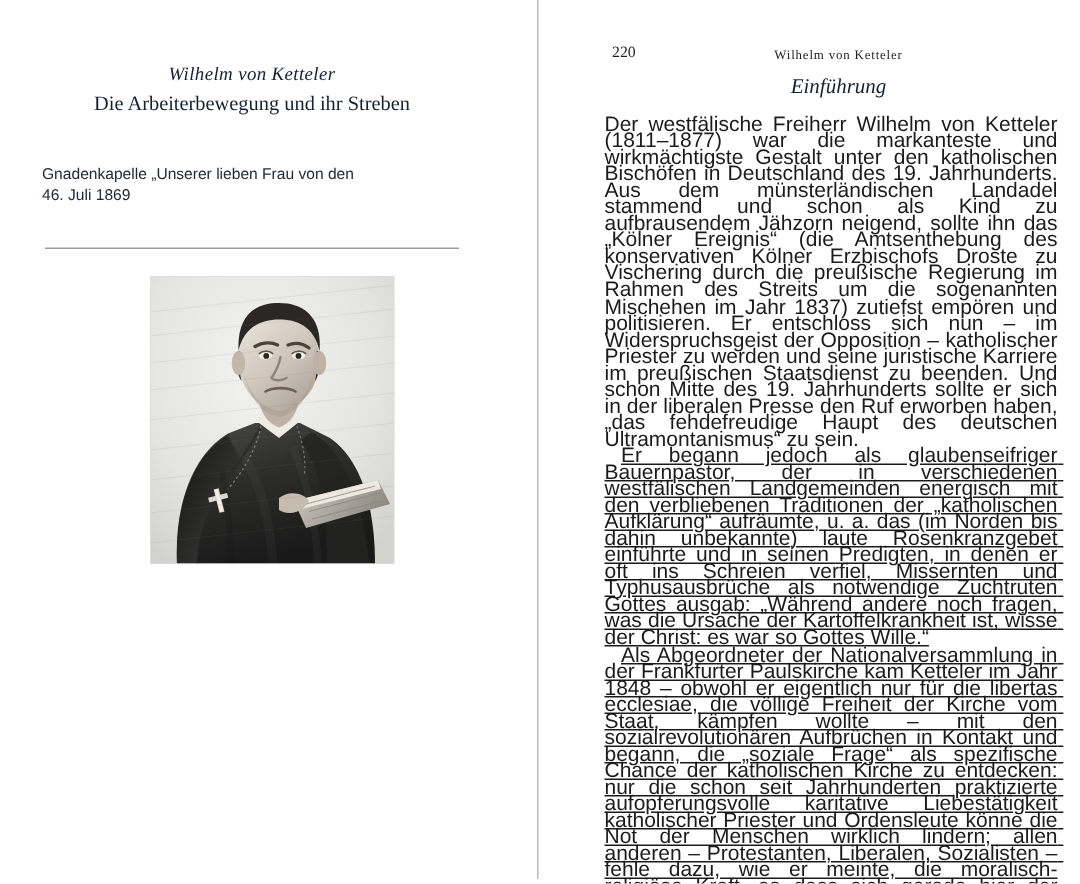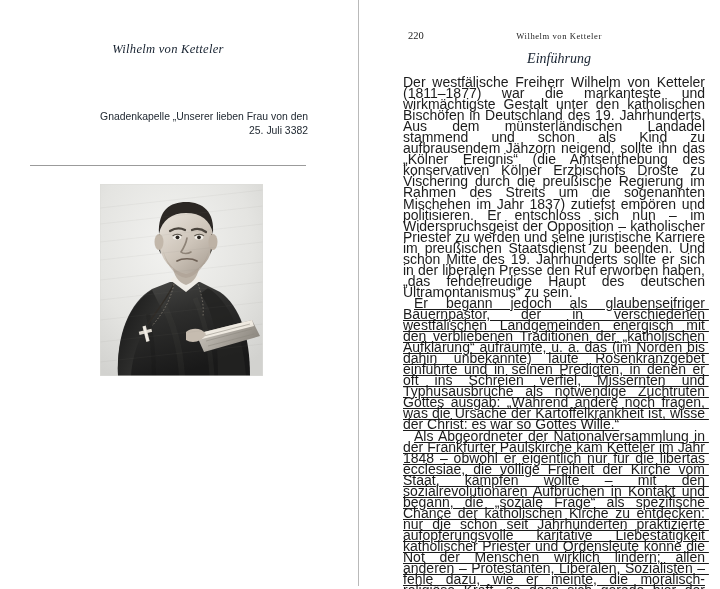--- a/index.html
+++ b/index.html
@@ -56,21 +56,21 @@
     font-family: "Liberation Serif", serif;
     font-size: 13.6px;
     line-height: 17.5px;
     color: #16212f;
   }
   .venue-block {
     position: absolute;
     left: 28px;
     top: 110px;
     width: 280px;
-    text-align: right;
+    text-align: left;
     font-family: "Liberation Sans", sans-serif;
     font-size: 10.4px;
     line-height: 14.4px;
     color: #222a33;
   }
   .rule {
     position: absolute;
     left: 30px;
     top: 165px;
     width: 276px;
@@ -152,25 +152,26 @@
 </style>
 </head>
 <body>
 
 <div class="spread">
 
   <div class="page-left">
 
     <div class="title-block">
       <div class="author-line">Wilhelm von Ketteler</div>
+      <div class="title-line">Die Arbeiterbewegung und ihr Streben</div>
     </div>
 
     <div class="venue-block">
       <div>Gnadenkapelle „Unserer lieben Frau von den</div>
-      <div>25. Juli 3382</div>
+      <div>46. Juli 1869</div>
     </div>
 
     <div class="rule"></div>
 
     <div class="portrait-frame">
       <svg width="163" height="192" viewBox="0 0 163 192" xmlns="http://www.w3.org/2000/svg" aria-hidden="true">
         <defs>
           <radialGradient id="bg" cx="45%" cy="32%" r="78%">
             <stop offset="0%" stop-color="#f3f3f1"></stop>
             <stop offset="62%" stop-color="#e4e4e1"></stop>

